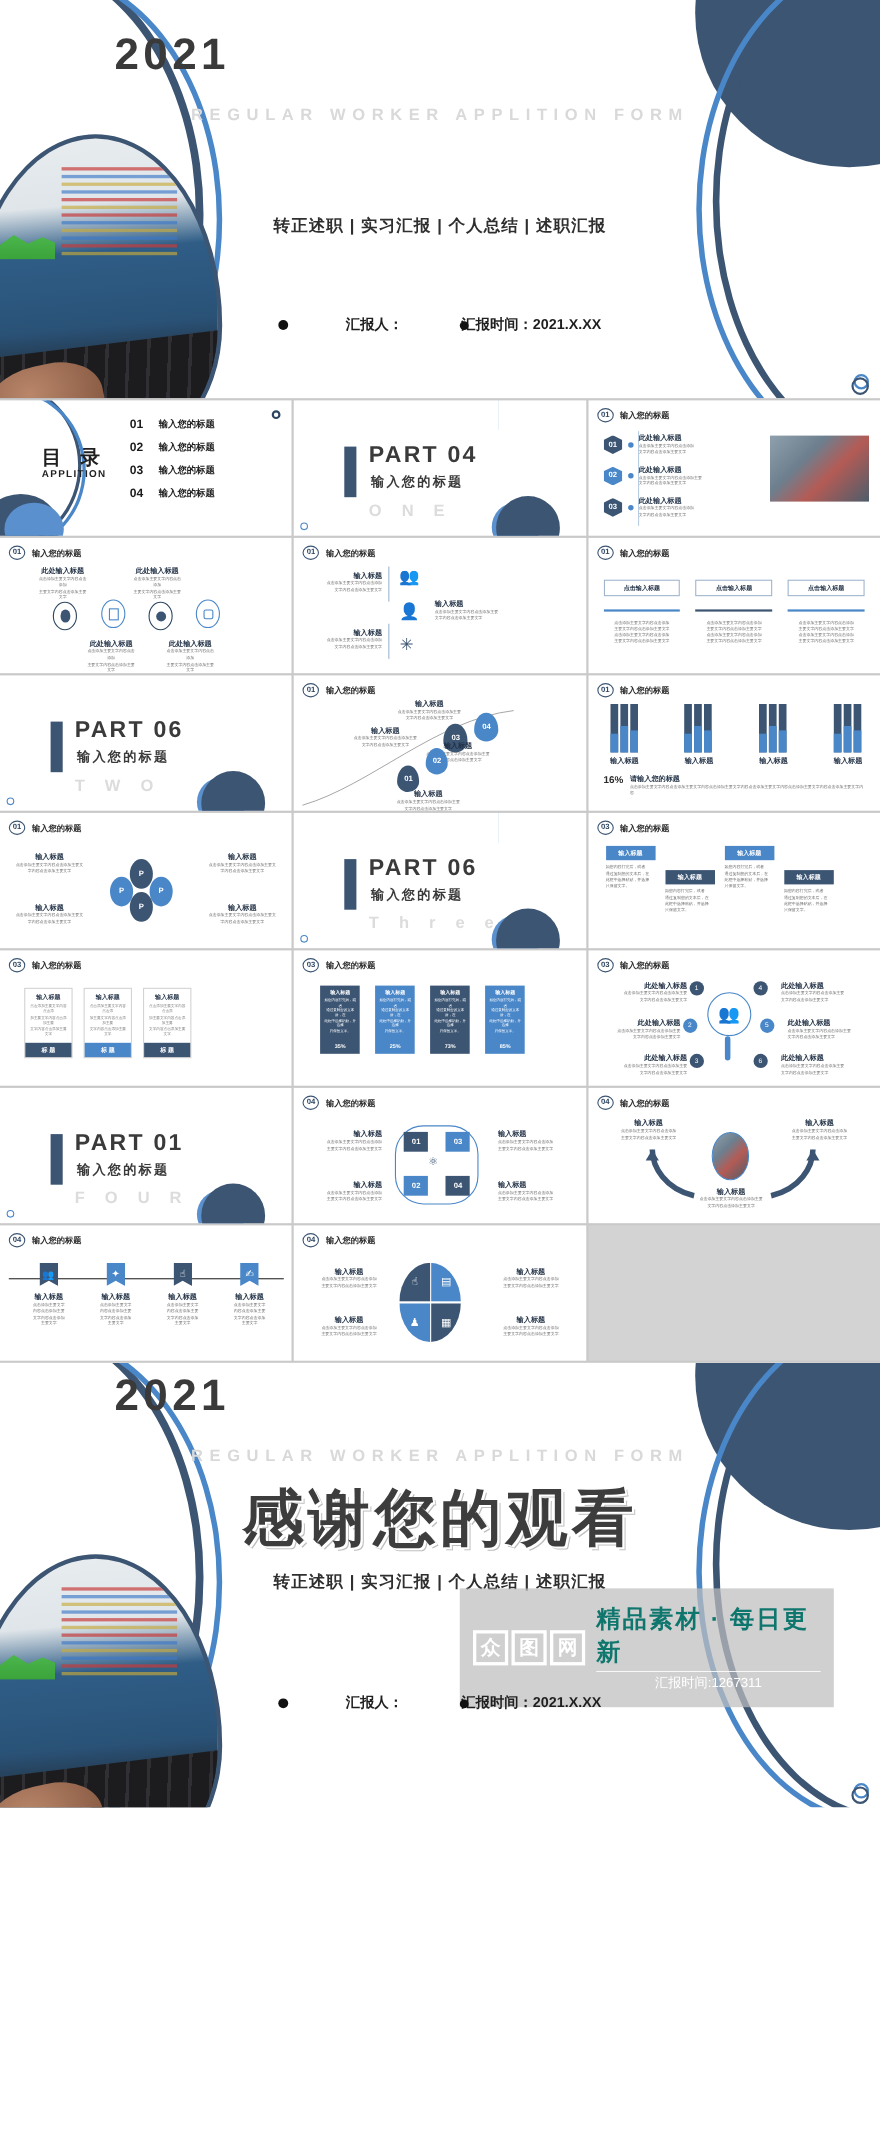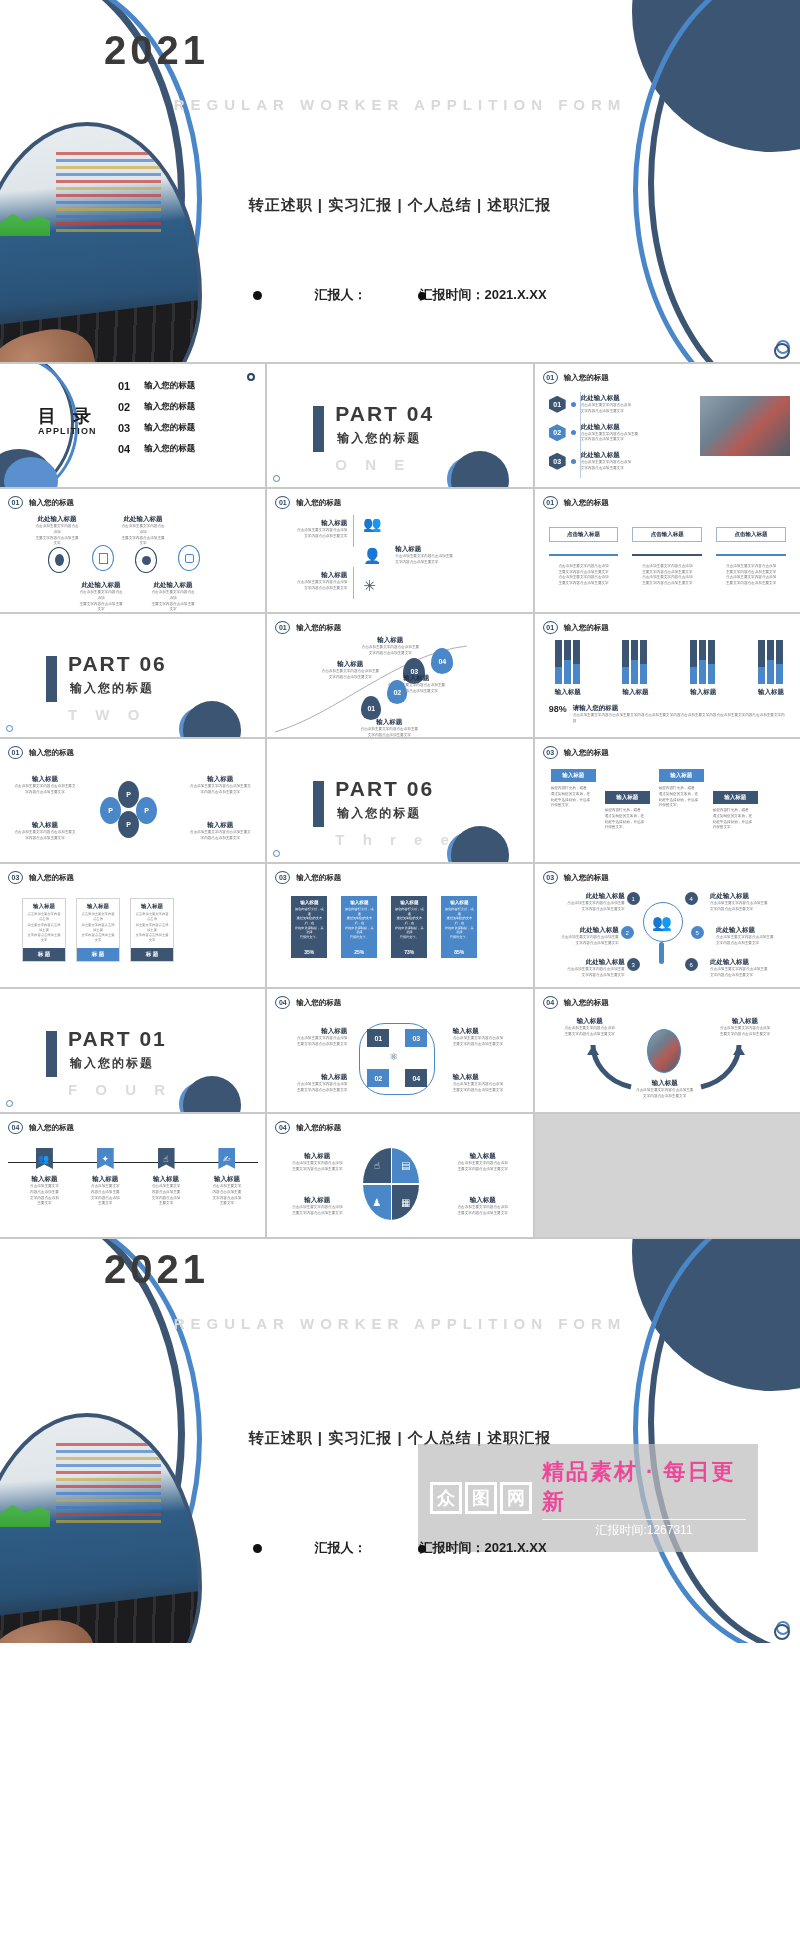--- a/index.html
+++ b/index.html
@@ -161,21 +161,21 @@
   }
   .wm-logo {
     display:flex; gap:3px;
   }
   .wm-logo span {
     display:flex; align-items:center; justify-content:center;
     width:32px; height:32px; border:3px solid #fff; color:#fff;
     font-size:18px; font-weight:800;
   }
   .wm-text { display:flex; flex-direction:column; }
-  .wm-main { font-size:22px; font-weight:800; color:#ec4899; letter-spacing:2px; }
+  .wm-main { font-size:22px; font-weight:800; color:#0f766e; letter-spacing:2px; }
   .wm-id { font-size:12px; color:#fff; text-align:center; margin-top:2px;
            border-top:1px solid rgba(255,255,255,.85); padding-top:2px; }
 
   
   .grid {
     position: relative;
     width: 800px;
     display: grid;
     grid-template-columns: repeat(3, 1fr);
     gap: 2px;
@@ -615,21 +615,21 @@
       <div style="text-align:center;">
         <div class="bar3">
             <span class="b"></span>
             <span class="b"></span>
             <span class="b"></span>
           </div>
         <div class="mini-title" style="margin-top:4px;">输入标题</div>
       </div>
     </div>
     <div style="position:absolute;left:14px;top:90px;right:12px;display:flex;gap:6px;align-items:flex-start;">
-      <div style="font-size:9px;font-weight:800;color:#2a2a2a;">98%</div>
+      <div style="font-size:9px;font-weight:800;color:#2a2a2a;">16%</div>
       <div>
         <div class="mini-title">请输入您的标题</div>
         <div class="mini-body">点击添加主要文字内容点击添加主要文字内容点击添加主要文字内容点击添加主要文字内容点击添加主要文字内容点击添加主要文字内容</div>
       </div>
     </div>
   </div>
 
   <div class="thumb">
     <div class="sl-head">
       <span class="sl-badge">01</span>
@@ -1002,20 +1002,21 @@
         <i></i>
         <i></i>
     </div>
     <div class="scr-green"></div>
     <div class="kb"></div>
     <div class="hand"></div>
   </div>
 
   <div class="hero-year">2021</div>
   <div class="hero-sub-en">REGULAR  WORKER  APPLITION  FORM</div>
+  <div class="hero-title">感谢您的观看</div>
   <div class="hero-tagline">转正述职 | 实习汇报 | 个人总结 | 述职汇报</div>
 
   <div class="watermark">
     <div class="wm-logo">
       <span>众</span>
       <span>图</span>
       <span>网</span>
     </div>
     <div class="wm-text">
       <div class="wm-main">精品素材 · 每日更新</div>

